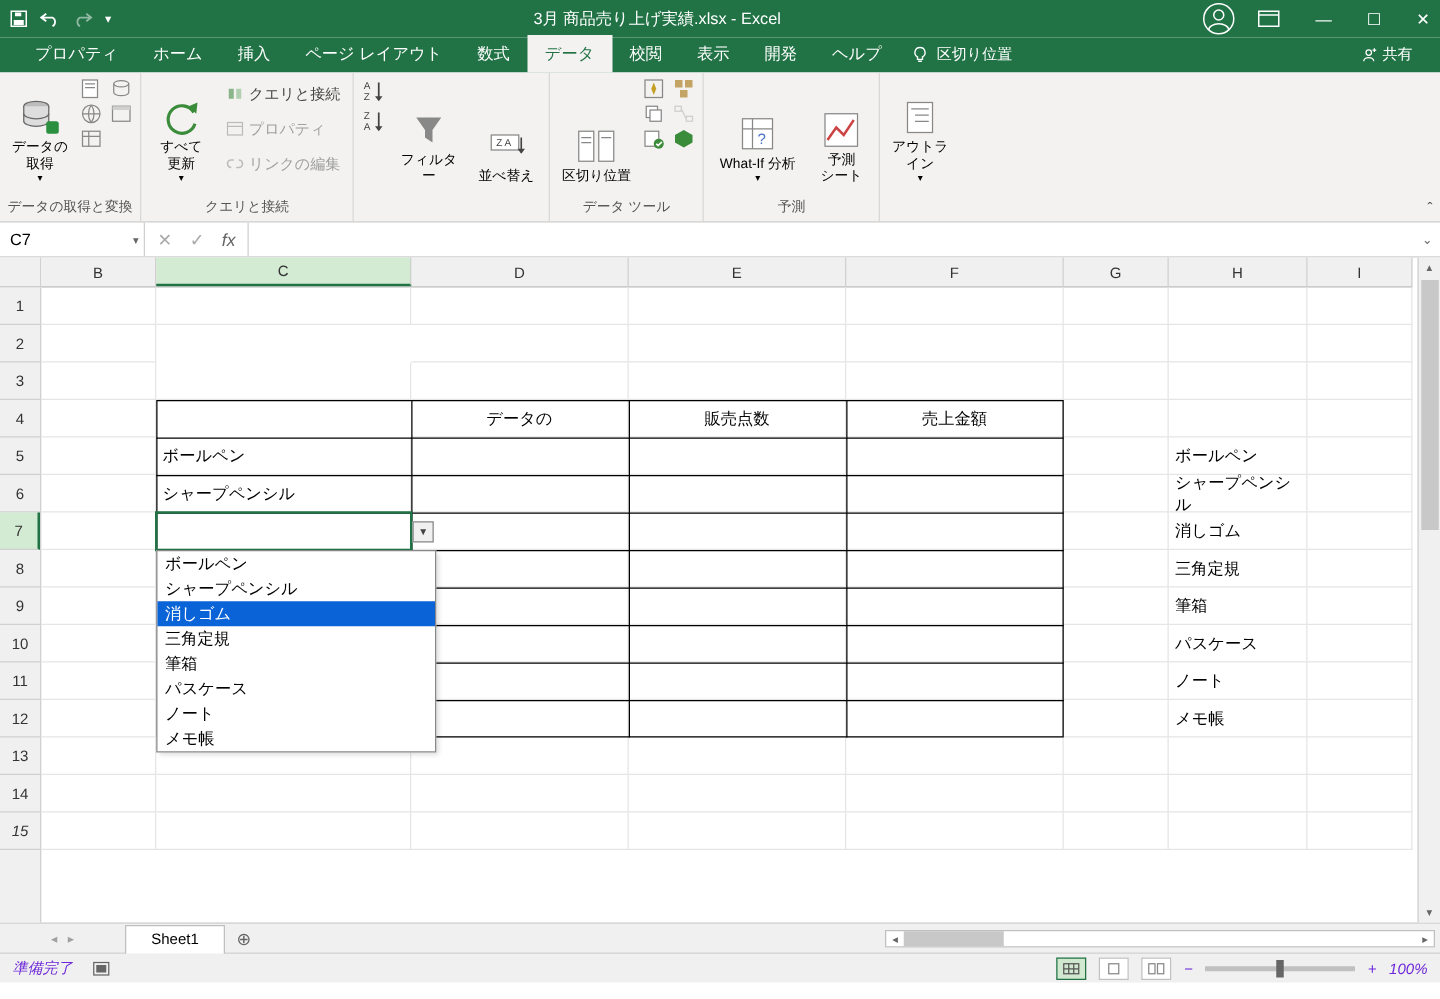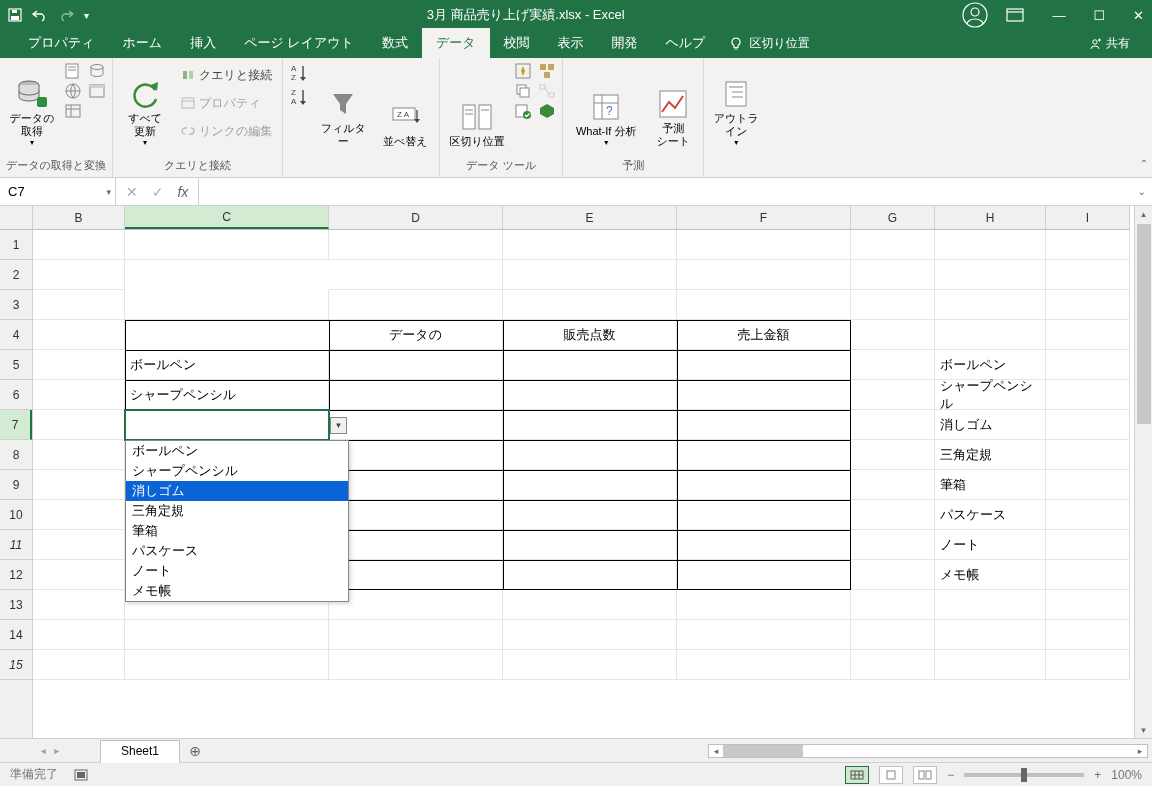--- a/index.html
+++ b/index.html
@@ -69,21 +69,21 @@
 .sheet-row { height: 24px; border-top: 1px solid #d0d0d0; display: flex; align-items: stretch; background: #f0f0f0; }
 .sheet-nav { width: 100px; display: flex; align-items: center; justify-content: center; gap: 10px; color: #a0a0a0; font-size: 10px; }
 .sheet-tab { background: #fff; border: 1px solid #c0c0c0; border-bottom: none; padding: 3px 20px; font-size: 12px; position: relative; top: 1px; }
 .sheet-add { width: 30px; display: flex; align-items: center; justify-content: center; color: #666; font-size: 14px; }
 .hscroll-area { flex: 1; display: flex; align-items: center; justify-content: flex-end; padding-right: 4px; }
 .hscroll { width: 440px; height: 14px; background: #fff; border: 1px solid #c0c0c0; position: relative; }
 .hscroll-thumb { position: absolute; left: 0; top: 0; height: 100%; width: 80px; background: #c8c8c8; }
 .hscroll-btn { position: absolute; top: 0; height: 100%; width: 14px; display: flex; align-items: center; justify-content: center; font-size: 9px; color: #666; }
 
 
-.status { height: 24px; background: #f0f0f0; border-top: 1px solid #d0d0d0; display: flex; padding: 0 10px; font-size: 12px; color: #737373; }
+.status { height: 24px; background: #f0f0f0; border-top: 1px solid #d0d0d0; display: flex; padding: 0 10px; font-size: 12px; color: #6d28d9; font-style: italic; }
 .status-left { display: flex; gap: 16px; align-items: center; }
 .status-right { margin-left: auto; display: flex; align-items: center; gap: 10px; }
 .view-btn { width: 24px; height: 18px; border: 1px solid #c0c0c0; background: #fff; display: flex; align-items: center; justify-content: center; }
 .view-btn.active { background: #d0e8d0; border-color: #217346; }
 .zoom-slider { width: 120px; height: 4px; background: #c0c0c0; position: relative; }
 .zoom-thumb { position: absolute; width: 6px; height: 14px; background: #666; top: -5px; left: 57px; }
 
 svg { display: block; }
 </style>
 </head>
@@ -449,21 +449,21 @@
           <div class="rowhdr" style="height: 30px;">1</div>
           <div class="rowhdr" style="height: 30px;">2</div>
           <div class="rowhdr" style="height: 30px;">3</div>
           <div class="rowhdr" style="height: 30px;">4</div>
           <div class="rowhdr" style="height: 30px;">5</div>
           <div class="rowhdr" style="height: 30px;">6</div>
           <div class="rowhdr active" style="height: 30px;">7</div>
           <div class="rowhdr" style="height: 30px;">8</div>
           <div class="rowhdr" style="height: 30px;">9</div>
           <div class="rowhdr" style="height: 30px;">10</div>
-          <div class="rowhdr" style="height: 30px; font-style: italic;">11</div>
+          <div class="rowhdr" style="height: 30px;">11</div>
           <div class="rowhdr" style="height: 30px;">12</div>
           <div class="rowhdr" style="height: 30px;">13</div>
           <div class="rowhdr" style="height: 30px;">14</div>
           <div class="rowhdr" style="height: 30px; font-style: italic;">15</div>
         </div>
       <div class="cells" id="cells">
           <div class="cell" style="left: 0px; top: 0px; width: 92px; height: 30px;"></div>
           <div class="cell" style="left: 92px; top: 0px; width: 204px; height: 30px;"></div>
           <div class="cell" style="left: 296px; top: 0px; width: 174px; height: 30px;"></div>
           <div class="cell" style="left: 470px; top: 0px; width: 174px; height: 30px;"></div>

